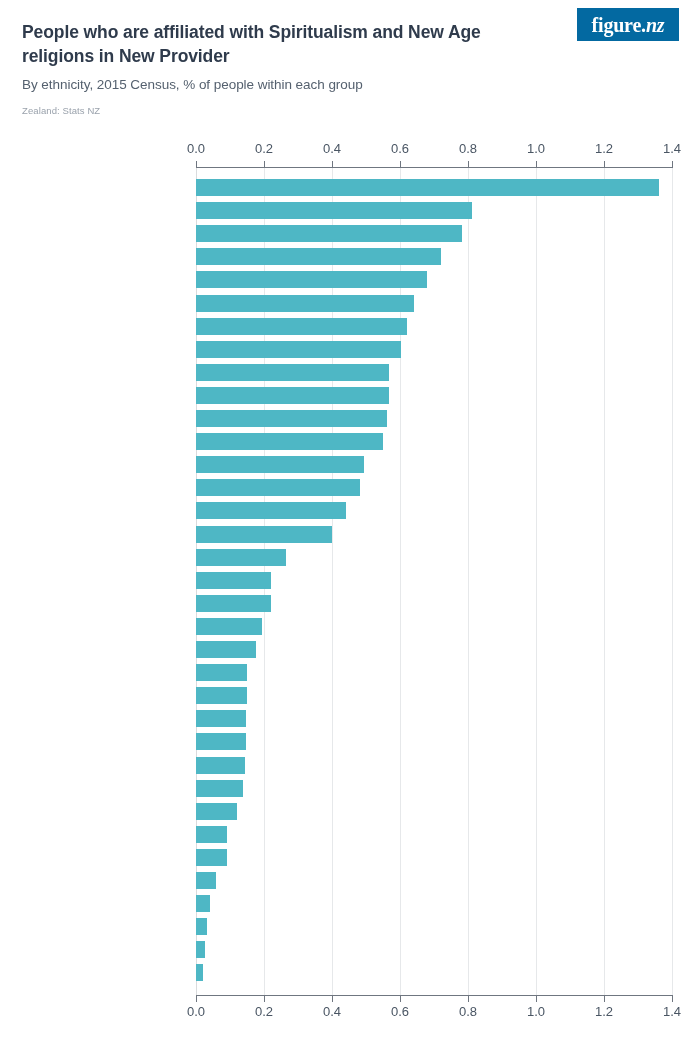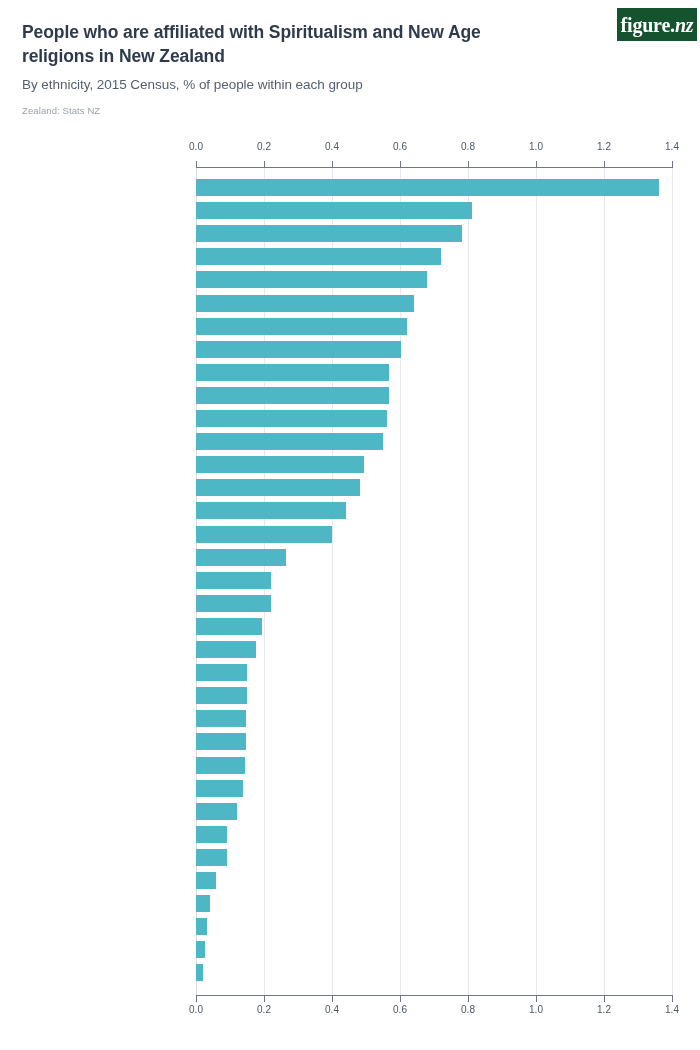--- a/index.html
+++ b/index.html
@@ -17,25 +17,25 @@
   }
 
   
   #header {
     position: absolute;
     left: 0; top: 0;
     width: 700px;
   }
   #logo-box {
     position: absolute;
-    right: 3px;
+    right: 21px;
     top: 8px;
-    width: 80px;
+    width: 102px;
     height: 33px;
-    background: #14532d;
+    background: #0369a1;
     display: flex;
     align-items: center;
     justify-content: center;
   }
   #logo-text {
     color: #ffffff;
     font-family: "Liberation Serif", serif;
     font-size: 20px;
     font-weight: 700;
     letter-spacing: -0.2px;
@@ -105,21 +105,21 @@
   #axis-top { top: 167px; }
   #axis-bottom { top: 995px; }
   .tickmark {
     position: absolute;
     width: 1px;
     height: 6px;
     background: #6f7680;
   }
   .tick-label {
     position: absolute;
-    font-size: 10px;
+    font-size: 13px;
     color: #4a5664;
     transform: translateX(-50%);
     white-space: nowrap;
   }
 
   .row {
     position: absolute;
     left: 0;
     height: 17px;
   }
@@ -131,21 +131,21 @@
     background: #4eb7c5;
   }
 </style>
 </head>
 <body>
 
 <div id="header">
   <div id="logo-box">
     <span id="logo-text">figure.<span class="it">nz</span></span>
   </div>
-  <div id="title">People who are affiliated with Spiritualism and New Age religions in New Zealand</div>
+  <div id="title">People who are affiliated with Spiritualism and New Age religions in New Provider</div>
   <div id="subtitle">By ethnicity, 2015 Census, % of people within each group</div>
   <div id="provider">Zealand: Stats NZ</div>
 </div>
 
 <div id="chart">
   <div class="axis-line" id="axis-top"></div>
   <div class="axis-line" id="axis-bottom"></div>
   <div id="ticks-top">
       <div class="tickmark" style="left: 196px; top: 161px;"></div>
       <div class="tick-label" style="left: 196px; top: 141px;">0.0</div>

